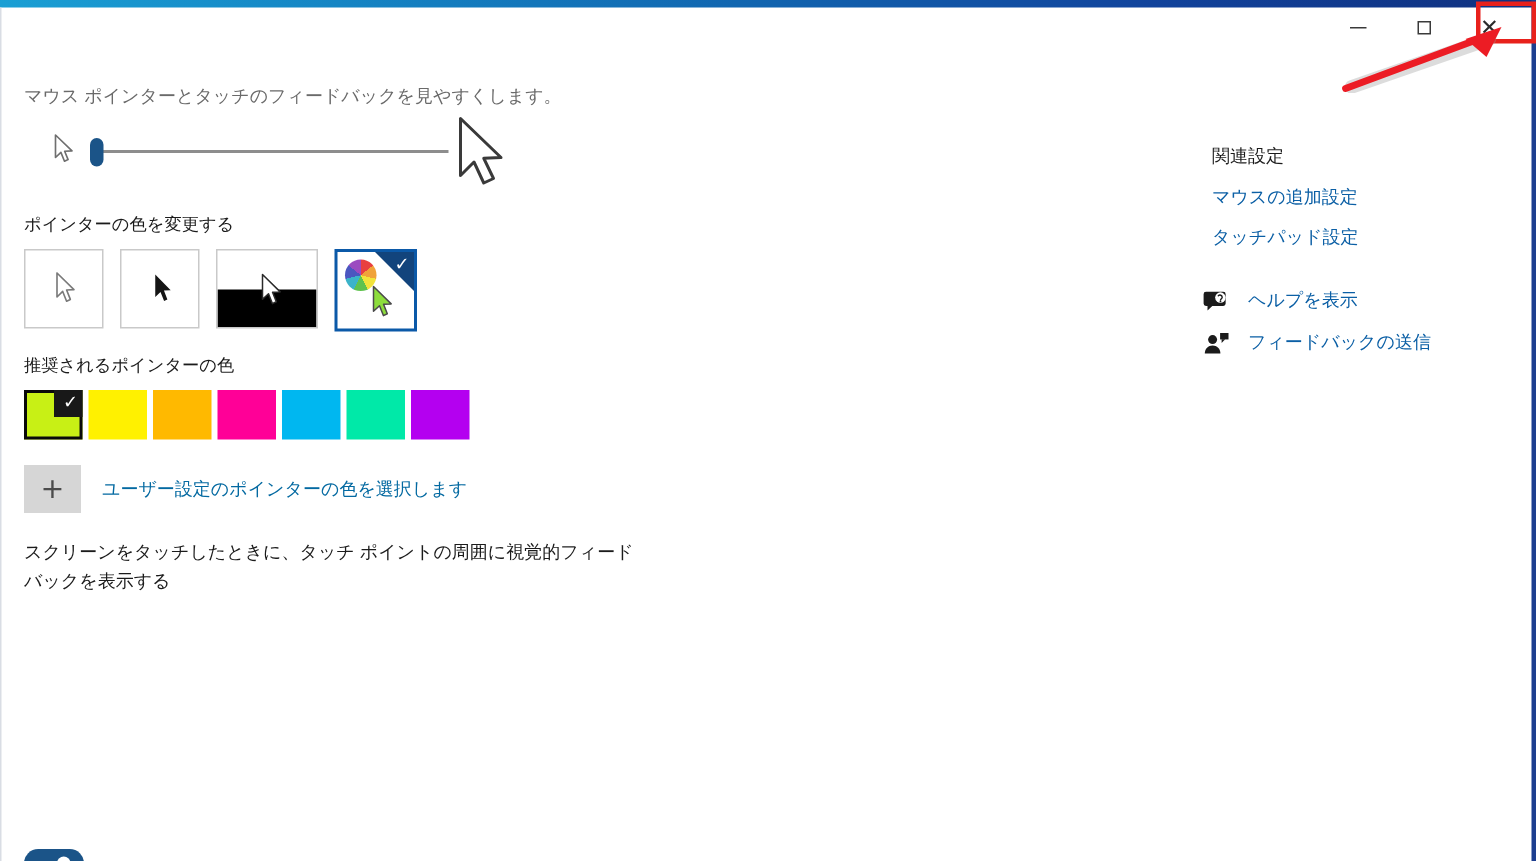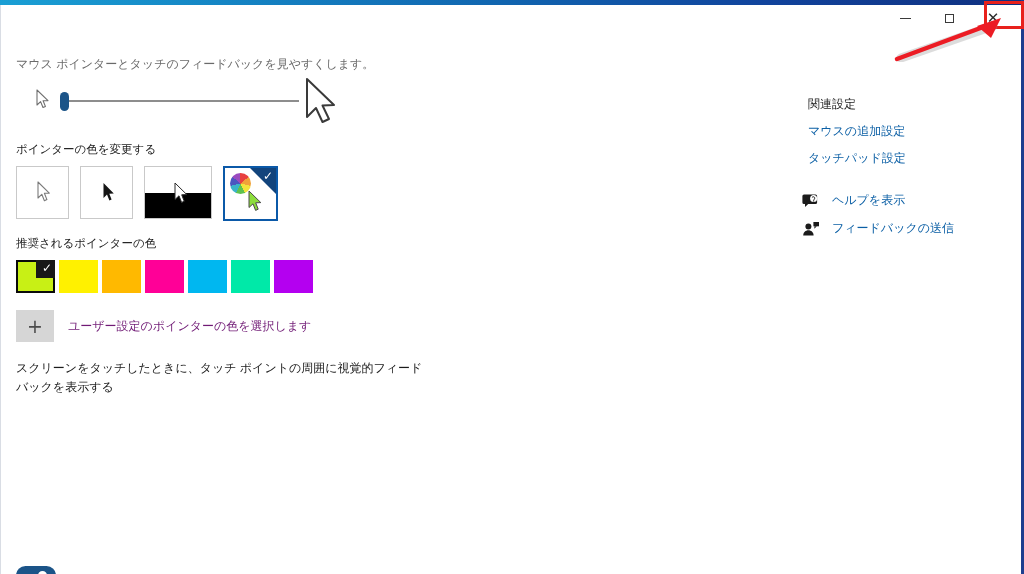--- a/index.html
+++ b/index.html
@@ -256,21 +256,21 @@
     display: flex;
     align-items: center;
     justify-content: center;
     color: #4c4c4c;
     font-size: 19px;
     line-height: 1;
     font-family: "DejaVu Sans", sans-serif;
   }
   .custom-label {
     font-size: 12px;
-    color: #701a75;
+    color: #0369a1;
     text-align: center;
   }
 
   .touch-head {
     font-size: 17px;
     color: #1b1b1b;
     margin: 44px 0 0 0;
     font-weight: normal;
   }
   .touch-desc {

